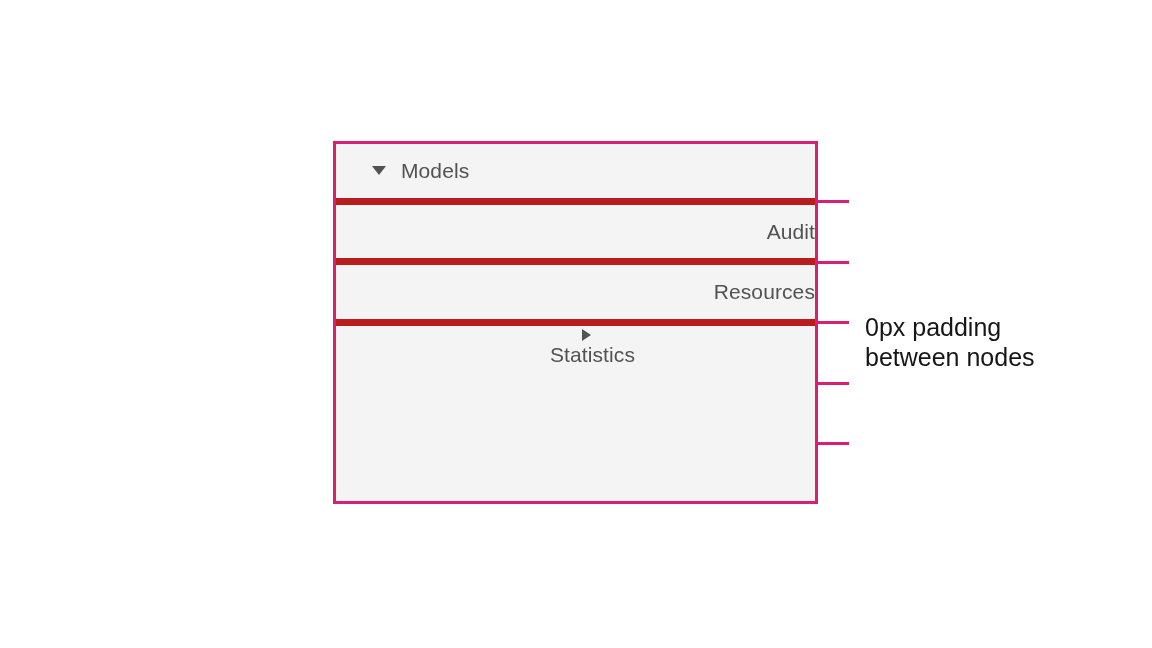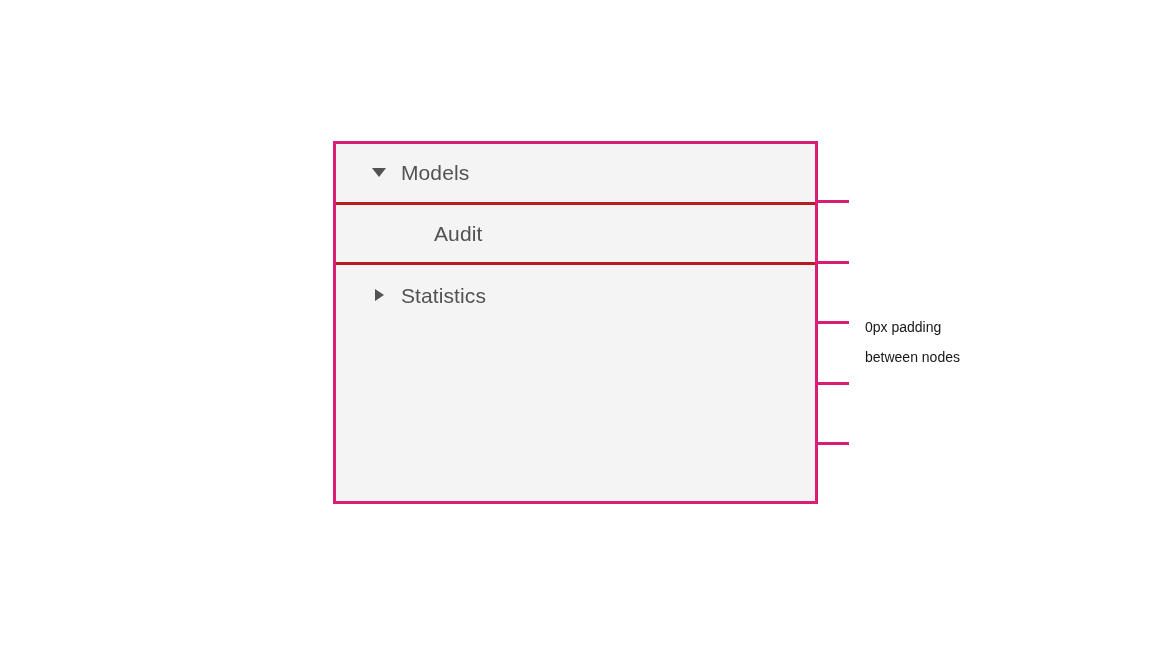--- a/index.html
+++ b/index.html
@@ -36,30 +36,31 @@
     box-sizing: border-box;
   }
 
   .tree-node {
     position: relative;
     height: 60.5px;
     box-sizing: border-box;
     display: flex;
     align-items: center;
     background: #f4f4f4;
-    border-bottom: 3px solid #b91c1c;
+    border-bottom: 7px solid #b91c1c;
     cursor: pointer;
   }
   .tree-node.last-node {
     border-bottom: none;
+    flex-direction: column;
   }
 
   
   .tree-node.level-1 { padding-left: 34px; }
-  .tree-node.level-2 { padding-left: 67px; }
+  .tree-node.level-2 { padding-left: 32px; justify-content: flex-end; }
 
   .node-toggle {
     width: 18px;
     height: 18px;
     flex: 0 0 18px;
     display: flex;
     align-items: center;
     justify-content: center;
     margin-right: 13px;
   }
@@ -98,21 +99,21 @@
   #leader-line-3 { top: 321px; }
   #leader-line-4 { top: 382px; }
   #leader-line-5 { top: 442px; }
 
   
   #annotation-caption {
     position: absolute;
     left: 865px;
     top: 312px;
     width: 230px;
-    font-size: 14px;
+    font-size: 25px;
     line-height: 30px;
     color: #161616;
     white-space: pre-line;
   }
 </style>
 </head>
 <body>
 
 <div id="tree-spec-container">
   <ul id="tree-list">
@@ -129,20 +130,28 @@
     <li class="tree-node level-2 leaf">
       <span class="node-toggle spacer">
         <svg width="9" height="12" viewBox="0 0 9 12" aria-hidden="true">
           <path d="M0 0 L9 6 L0 12 Z" fill="#525252"></path>
         </svg>
       </span>
       <span class="node-label">Audit</span>
     </li>
 
 
+    <li class="tree-node level-2 leaf">
+      <span class="node-toggle spacer">
+        <svg width="9" height="12" viewBox="0 0 9 12" aria-hidden="true">
+          <path d="M0 0 L9 6 L0 12 Z" fill="#525252"></path>
+        </svg>
+      </span>
+      <span class="node-label">Resources</span>
+    </li>
 
 
     <li class="tree-node level-1 last-node">
       <span class="node-toggle">
         <svg width="9" height="12" viewBox="0 0 9 12" aria-hidden="true">
           <path d="M0 0 L9 6 L0 12 Z" fill="#525252"></path>
         </svg>
       </span>
       <span class="node-label">Statistics</span>
     </li>

